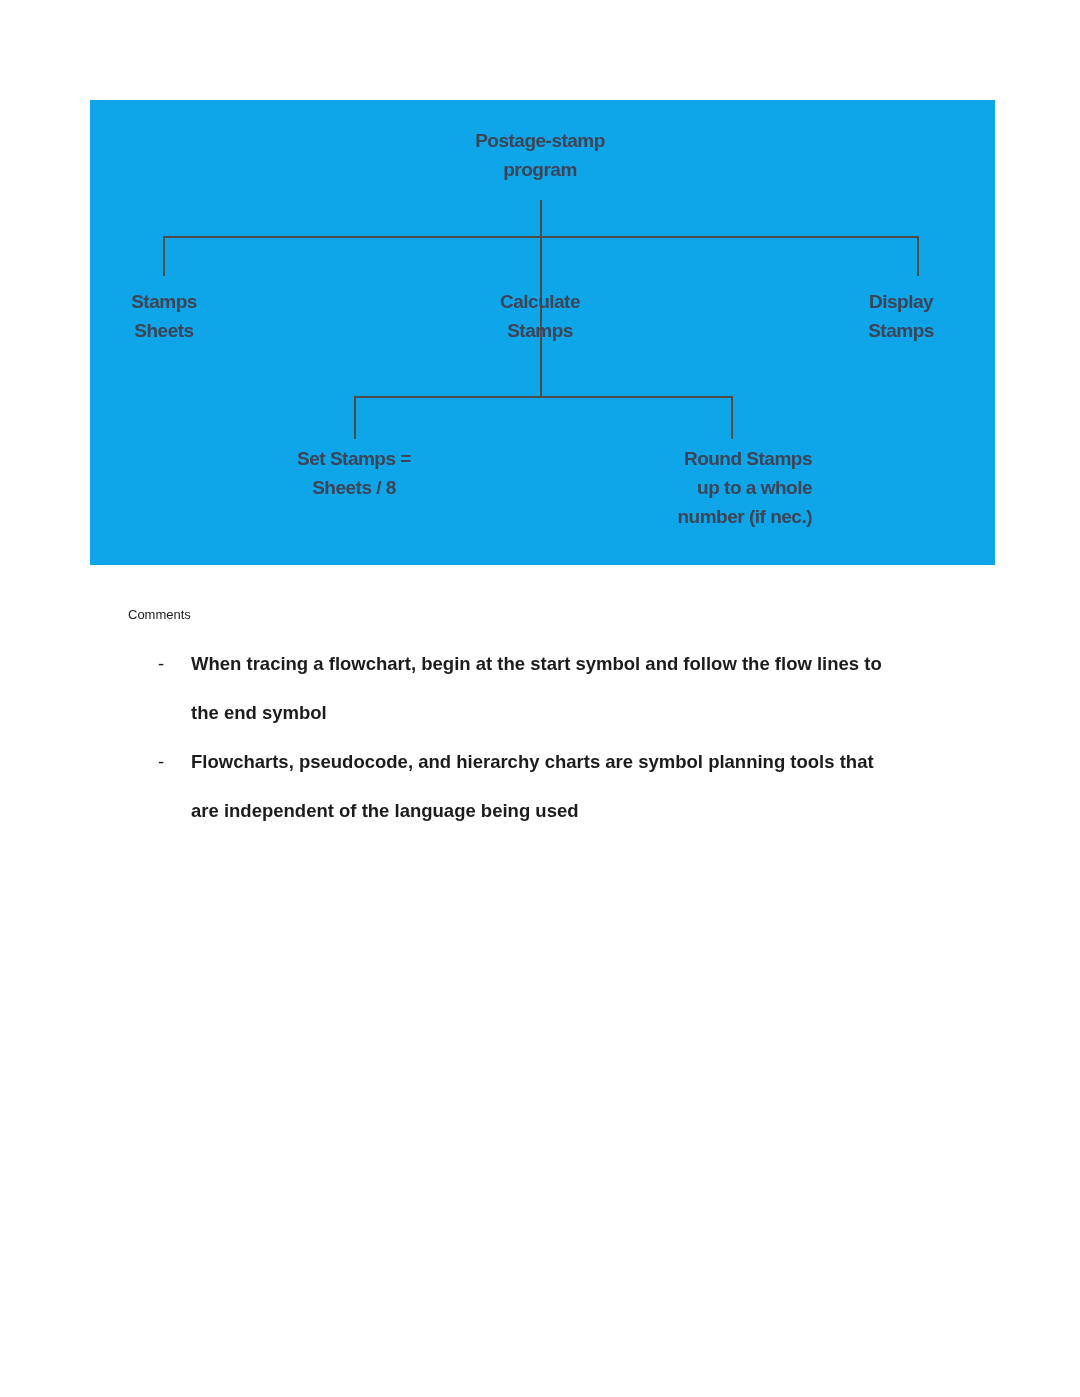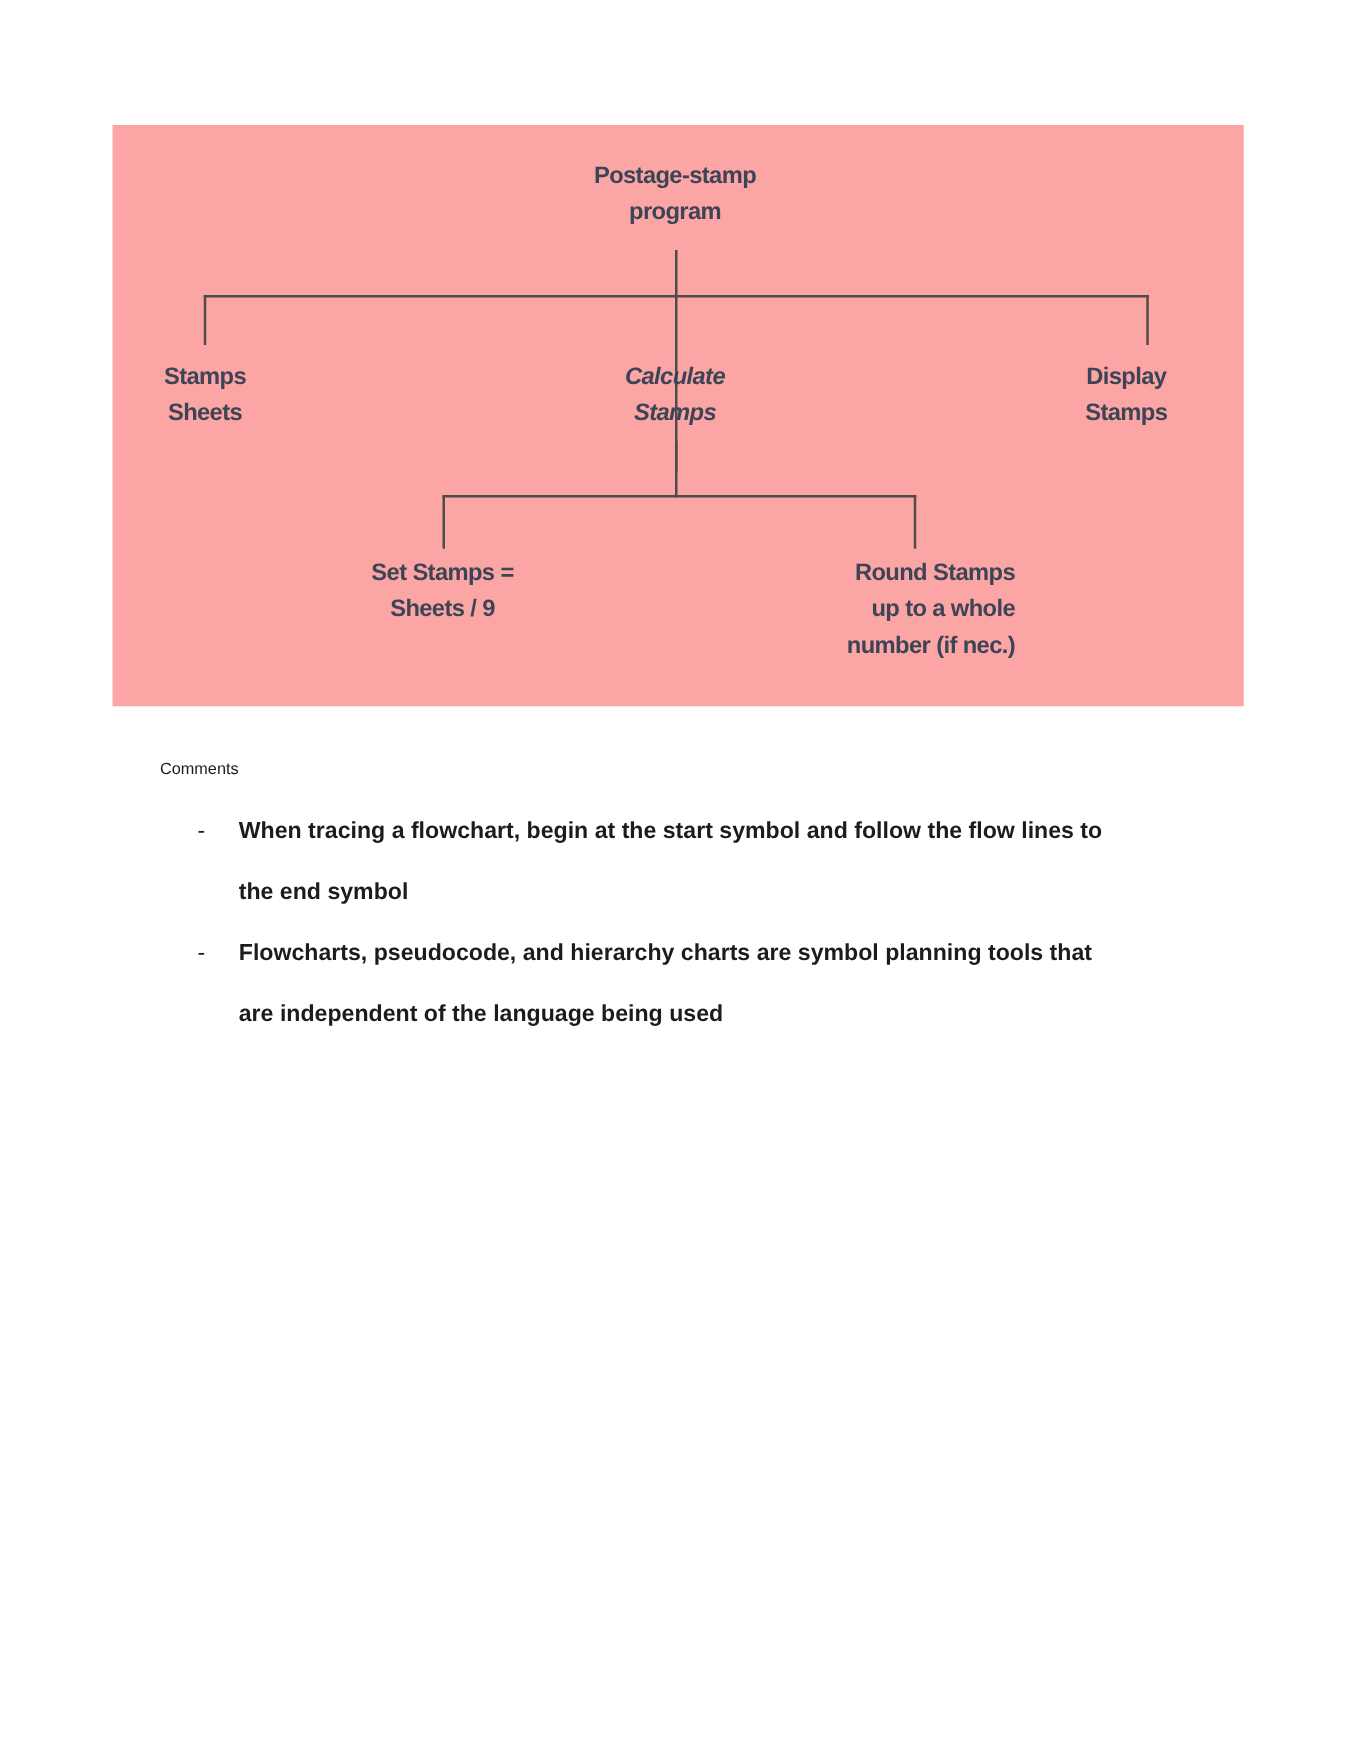--- a/index.html
+++ b/index.html
@@ -10,21 +10,21 @@
     background: #ffffff;
     font-family: "Liberation Sans", sans-serif;
     overflow: hidden;
   }
 
   
   #figure {
     position: absolute;
     left: 90px; top: 100px;
     width: 905px; height: 465px;
-    background: #fca5a5;
+    background: #0ea5e9;
     filter: blur(0.35px);
   }
   .diag-label {
     position: absolute;
     color: #3d4456;
     font-weight: bold;
     font-size: 19px;
     line-height: 29px;
     letter-spacing: -0.5px;
     text-align: center;
@@ -35,21 +35,21 @@
     background: #4d4c49;
   }
 
   
   .node-root        { left: 350px; top:  26px; width: 200px; }
   .vline-root       { left: 450px; top: 100px; width: 2px;  height: 177px; }
   .hline-l1         { left:  73px; top: 136px; width: 756px; height: 2px;  }
   .drop-l1-left     { left:  73px; top: 136px; width: 2px;  height: 40px;  }
   .drop-l1-right    { left: 827px; top: 136px; width: 2px;  height: 40px;  }
   .node-obtain      { left:   4px; top: 187px; width: 140px; }
-  .node-calculate   { left: 370px; top: 187px; width: 160px; font-style: italic; }
+  .node-calculate   { left: 370px; top: 187px; width: 160px; }
   .node-display     { left: 741px; top: 187px; width: 140px; }
   .vline-calc       { left: 450px; top: 253px; width: 2px;  height: 45px;  }
   .hline-l2         { left: 264px; top: 296px; width: 379px; height: 2px;  }
   .drop-l2-left     { left: 264px; top: 296px; width: 2px;  height: 43px;  }
   .drop-l2-right    { left: 641px; top: 296px; width: 2px;  height: 43px;  }
   .node-set         { left: 184px; top: 344px; width: 160px; }
   .node-round       { left: 560px; top: 344px; width: 162px; text-align: right; }
 
   
   #comments-heading {
@@ -103,21 +103,21 @@
 
     <div class="diag-label node-display">Display
 Stamps</div>
 
     <div class="connector vline-calc"></div>
     <div class="connector hline-l2"></div>
     <div class="connector drop-l2-left"></div>
     <div class="connector drop-l2-right"></div>
 
     <div class="diag-label node-set">Set Stamps =
-Sheets / 9</div>
+Sheets / 8</div>
 
     <div class="diag-label node-round">Round Stamps
 up to a whole
 number (if nec.)</div>
 
   </div>
 
   <div id="comments-heading">Comments</div>
 
   <div id="comments-list">

